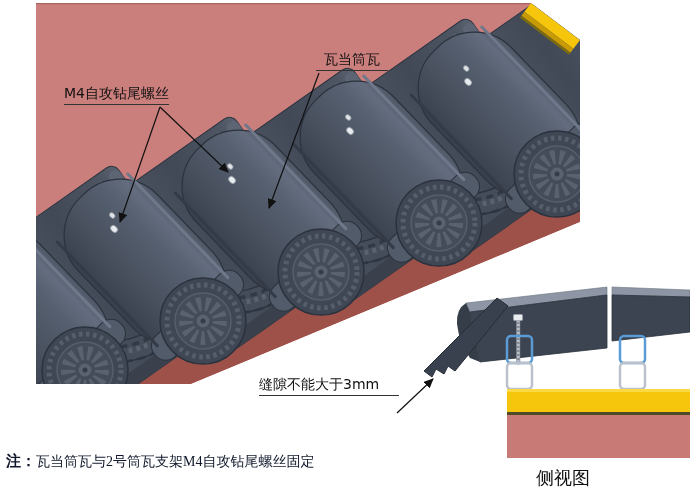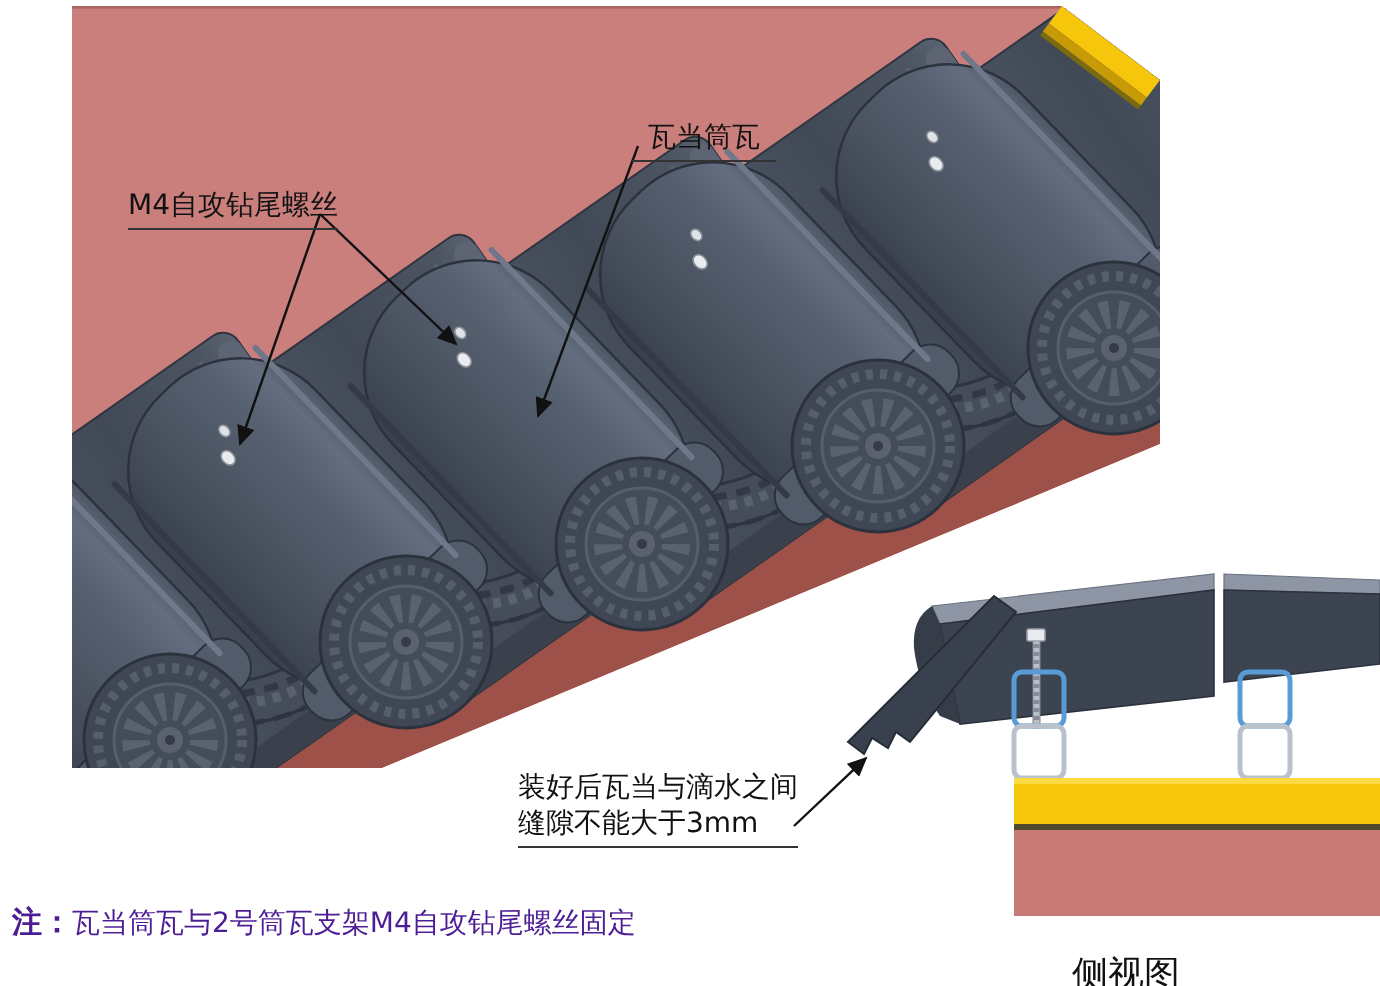--- a/index.html
+++ b/index.html
@@ -3,30 +3,30 @@
 <meta charset="utf-8">
 <style>
   html,body{margin:0;padding:0;background:#fff;}
   #stage{
     position:relative;width:690px;height:493px;background:#fff;overflow:hidden;
     font-family:"DejaVu Sans","Liberation Sans",sans-serif;color:#1a1a1a;
   }
   #scene{position:absolute;left:0;top:0;}
   .callout{
     position:absolute;font-size:14px;line-height:18px;color:#111;
-    border-bottom:1px solid #333;padding-bottom:2px;white-space:nowrap;margin-top:10px;
+    border-bottom:1px solid #333;padding-bottom:2px;white-space:nowrap;
   }
   .callout.noline{border-bottom:none;}
   #label-screw{left:64px;top:84px;}
   #label-eavetile{left:316px;top:50px;width:72px;text-align:center;}
   #label-gapnote{left:259px;top:375px;width:140px;}
   #label-gapnote .v{font-weight:normal;}
   #inset-caption{left:536px;top:469px;border-bottom:none;font-size:18px;}
   #footnote{
-    position:absolute;left:6px;top:452px;font-size:14px;white-space:nowrap;color:#4c1d95;
+    position:absolute;left:6px;top:452px;font-size:14px;white-space:nowrap;color:#0f172a;font-family:Liberation Serif, serif;
   }
   #footnote .marker{font-weight:bold;font-size:15px;}
 </style>
 </head>
 <body>
 
 <div id="stage">
 
   <svg id="scene" width="690" height="493" viewBox="0 0 690 493">
     <defs>
@@ -181,21 +181,20 @@
 
   <div id="label-screw" class="callout">
     <span>M4自攻钻尾螺丝</span>
   </div>
 
   <div id="label-eavetile" class="callout">
     <span>瓦当筒瓦</span>
   </div>
 
   <div id="label-gapnote" class="callout">
-    <span style="display:block">装好后瓦当与滴水之间</span>
     <span>缝隙不能大于</span><span class="v">3mm</span>
   </div>
 
   <div id="inset-caption" class="callout noline">
     <span>侧视图</span>
   </div>
 
   <div id="footnote">
     <span class="marker">注：</span><span>瓦当筒瓦与2号筒瓦支架M4自攻钻尾螺丝固定</span>
   </div>

